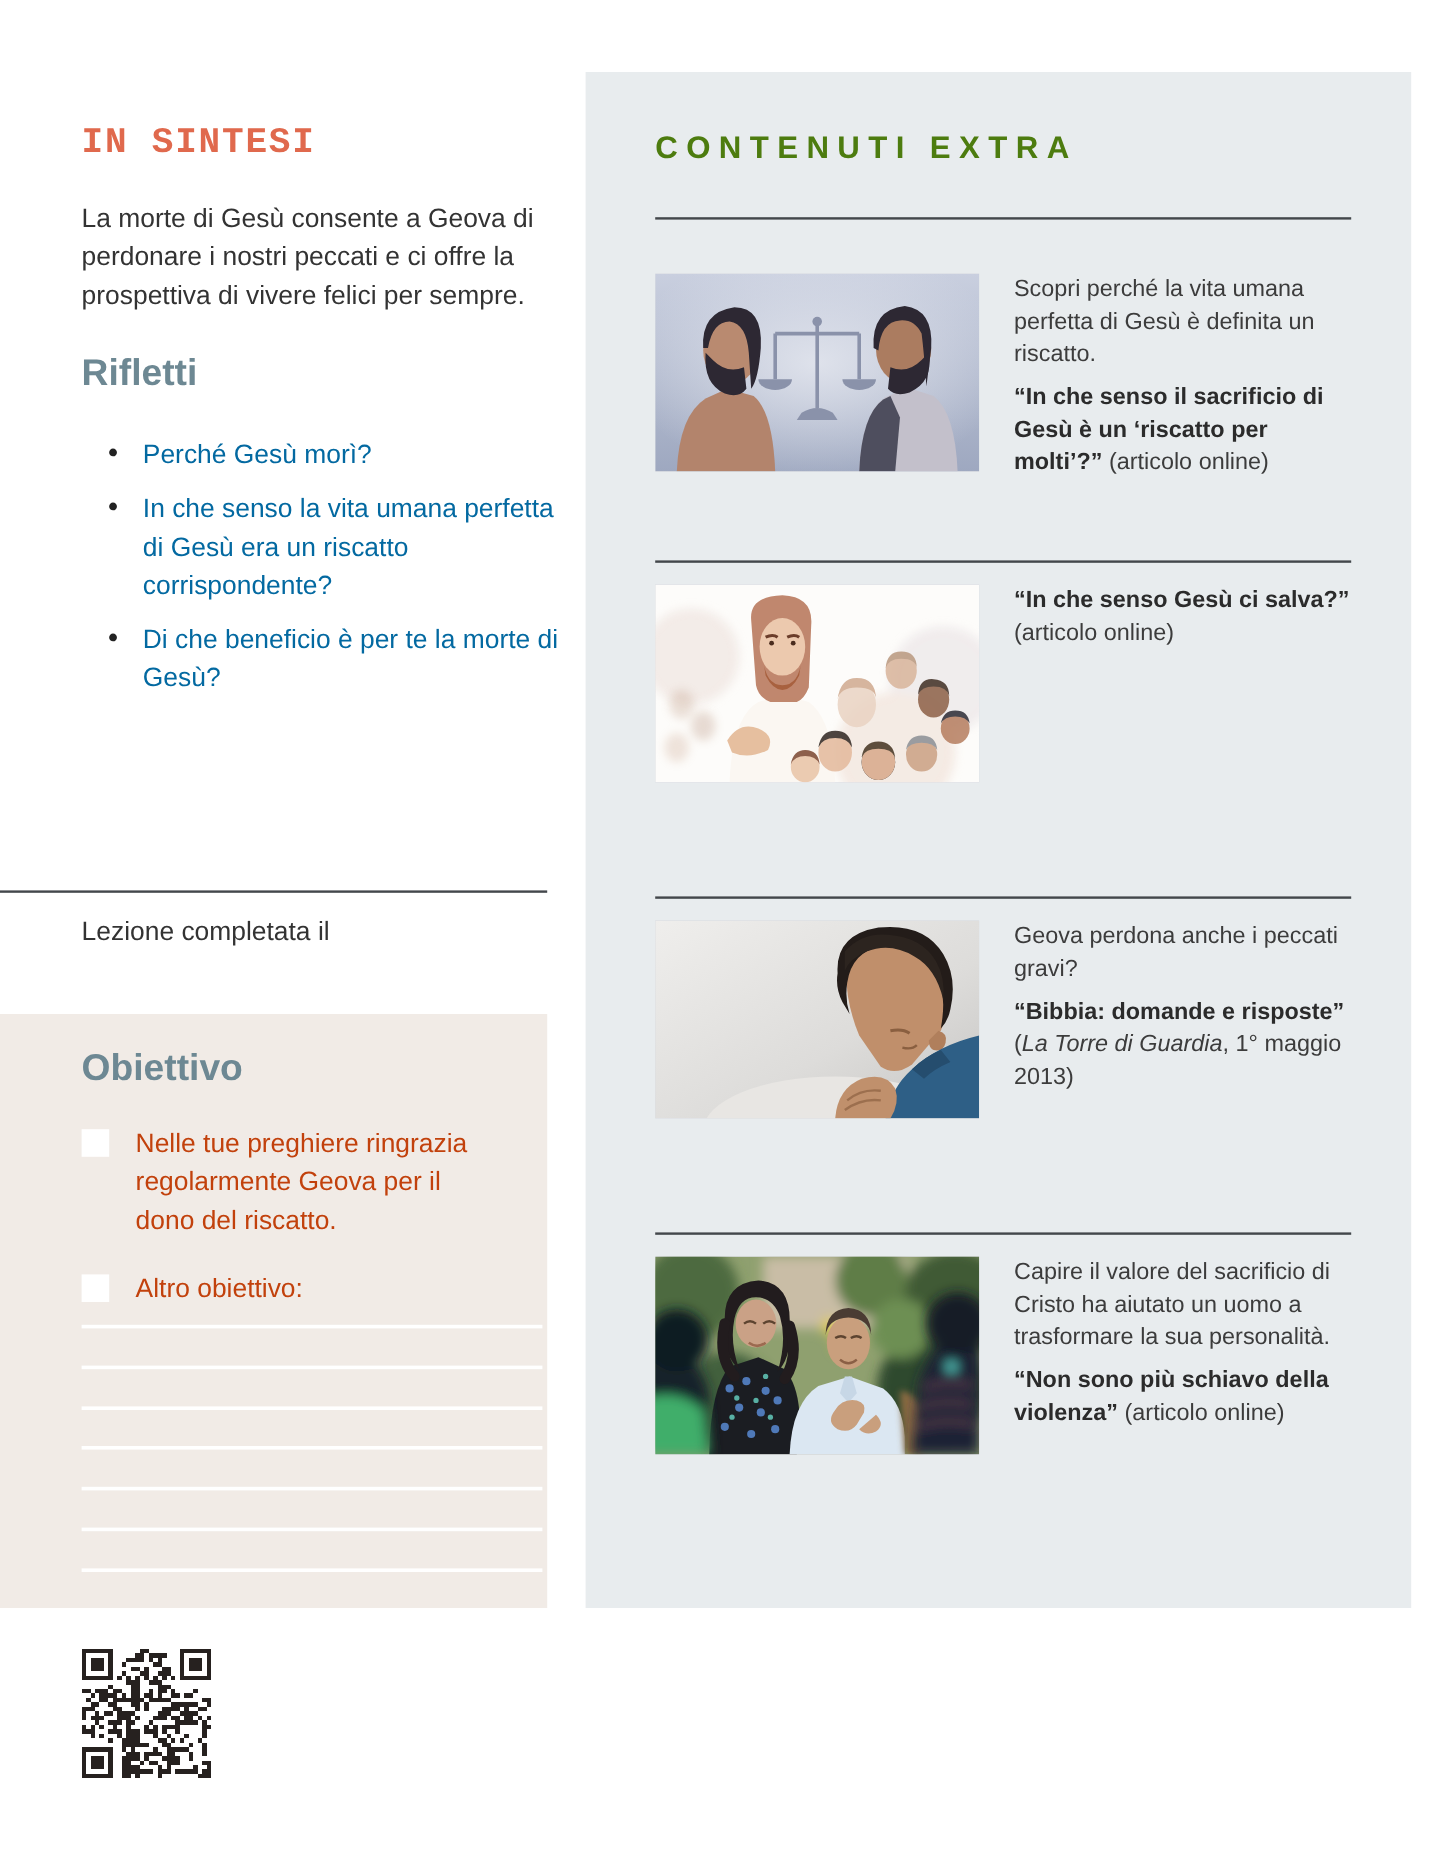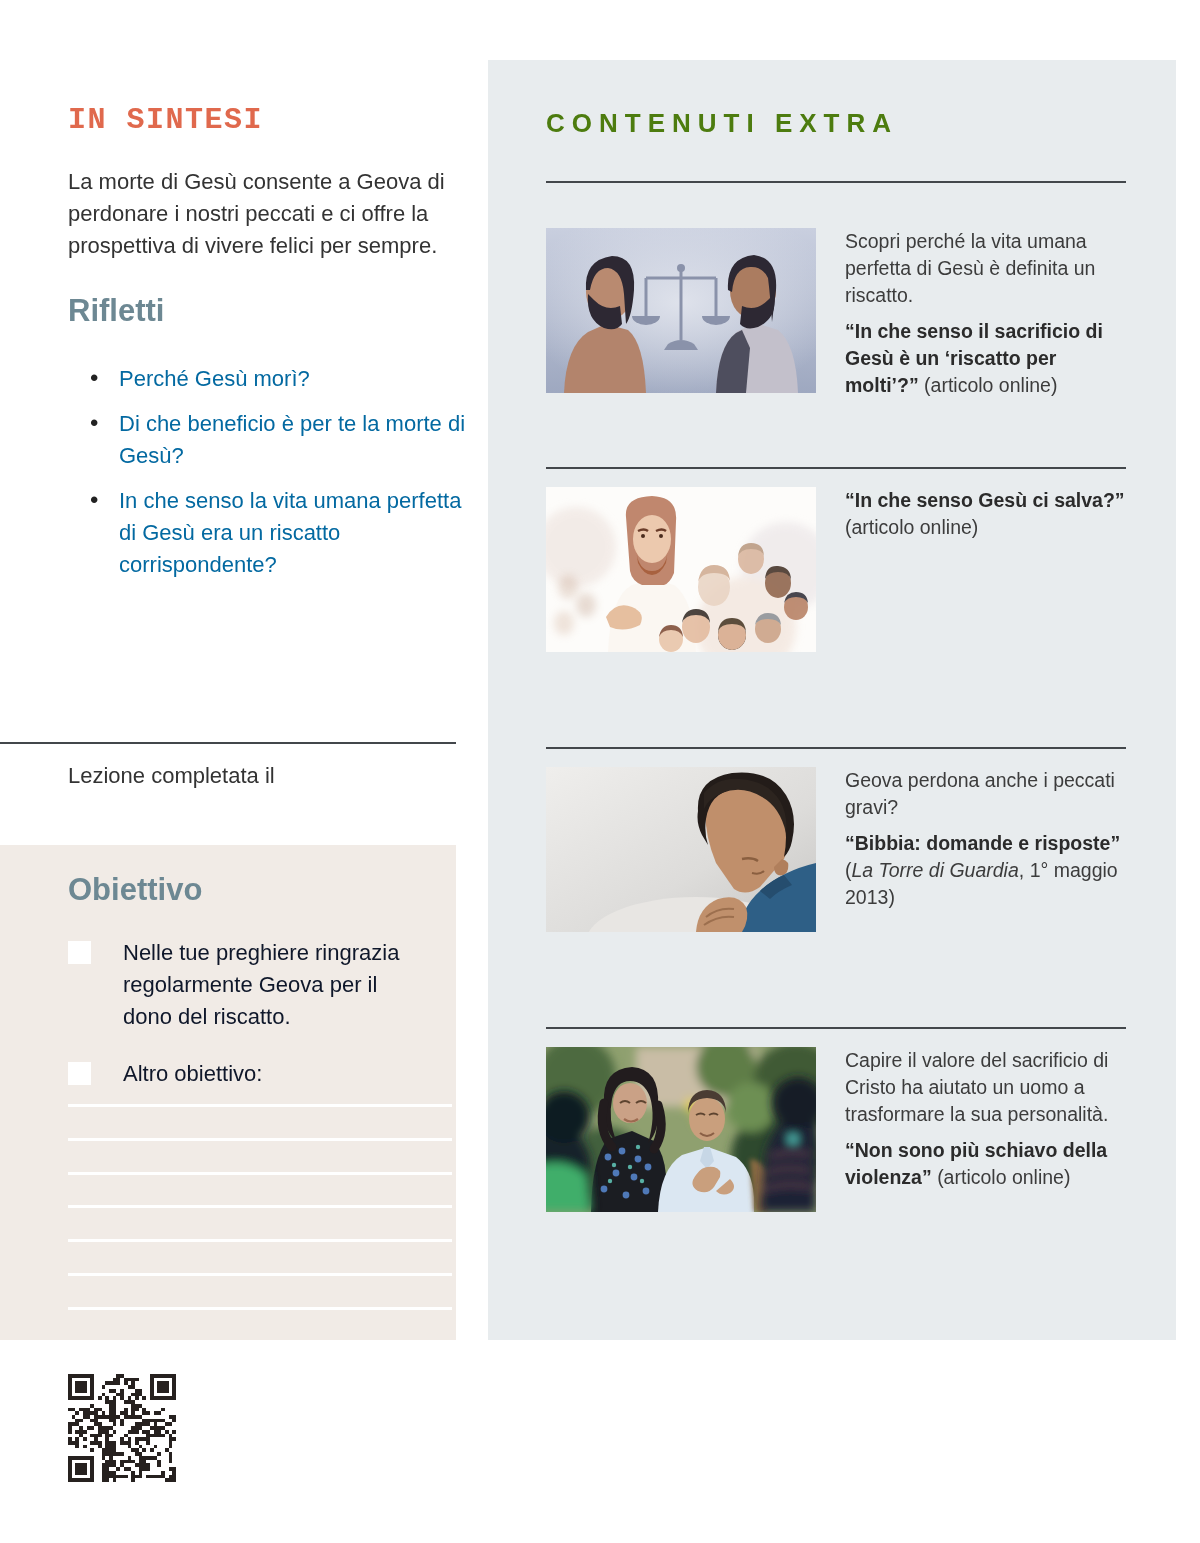--- a/index.html
+++ b/index.html
@@ -65,21 +65,21 @@
   
   .obiettivo-box {
     position:absolute; left:0; top:845px; width:456px; height:495px; background:#f1ebe6;
   }
   .obiettivo-title { position:absolute; left:68px; top:27px; }
   .check-row { position:absolute; left:68px; display:flex; }
   .check-row .box {
     width:23px; height:23px; background:#ffffff; flex:0 0 23px; margin-top:4px;
   }
   .check-row .lbl {
-    margin-left:32px; width:300px; font-size:22px; line-height:32px; color:#0f172a;
+    margin-left:22px; width:300px; font-size:22px; line-height:32px; color:#c2410c;
   }
   .writing-line {
     position:absolute; left:68px; width:384px; height:3px; background:#ffffff;
   }
 
   
   .qr { position:absolute; left:68px; top:1374px; width:108px; height:108px; }
   .footer-text {
     position:absolute; left:196px; top:1387px; width:440px;
     font-size:19px; line-height:28px; color:#8d8d8d;
@@ -91,22 +91,22 @@
 <body>
 
 <div class="page">
 
   <div class="h-coral">IN SINTESI</div>
   <div class="intro">La morte di Gesù consente a Geova di perdonare i nostri peccati e ci offre la prospettiva di vivere felici per sempre.</div>
 
   <div class="h-slate rifletti-title">Rifletti</div>
   <div class="bullet-list">
     <div class="bullet-item">Perché Gesù morì?</div>
+    <div class="bullet-item">In che senso la vita umana perfetta di Gesù era un riscatto corrispondente?</div>
     <div class="bullet-item">Di che beneficio è per te la morte di Gesù?</div>
-    <div class="bullet-item">In che senso la vita umana perfetta di Gesù era un riscatto corrispondente?</div>
   </div>
 
   <div class="left-rule"></div>
   <div class="lesson-completed">Lezione completata il</div>
 
   <div class="obiettivo-box">
     <div class="h-slate obiettivo-title">Obiettivo</div>
 
     <div class="check-row" style="top:92px;">
       <div class="box"></div>

